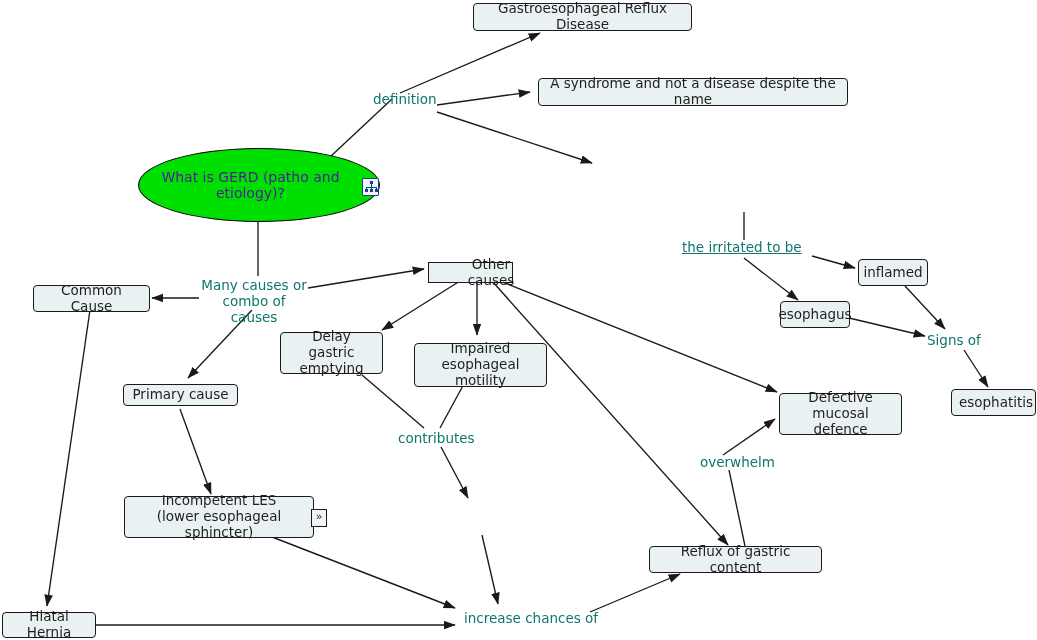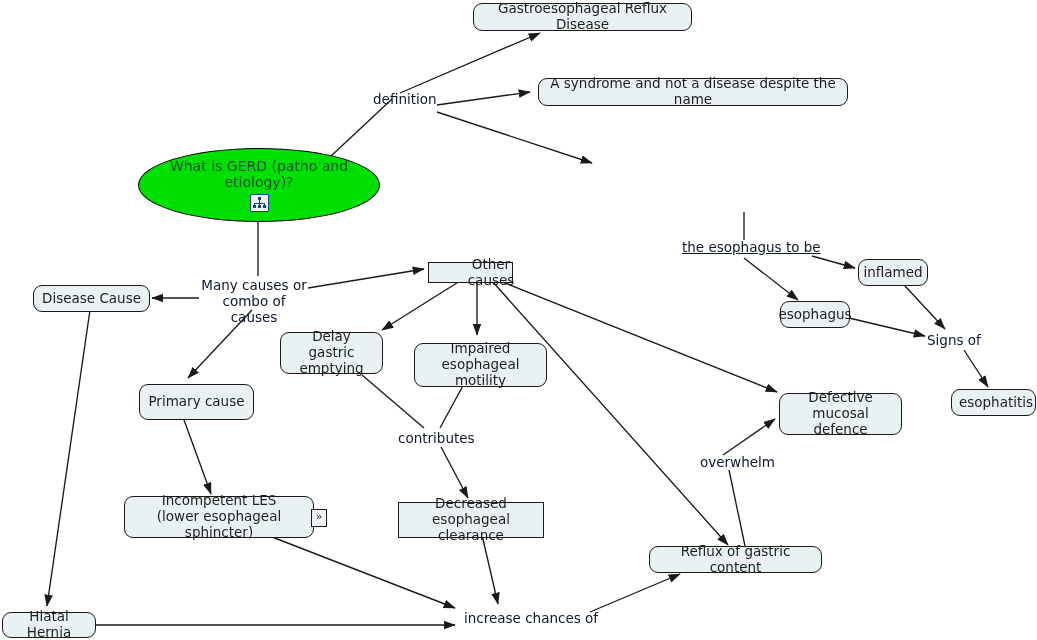--- a/index.html
+++ b/index.html
@@ -37,36 +37,36 @@
     display: flex;
     align-items: center;
     justify-content: center;
     text-align: center;
     line-height: 1.18;
     font-size: 13.5px;
     padding: 2px 7px;
     white-space: pre-line;
     z-index: 5;
   }
-  .node.rounded { border-radius: 9px; }
+  .node.rounded { border-radius: 4px; }
   .node.sharp   { border-radius: 0; }
 
   .ellipse {
     position: absolute;
     box-sizing: border-box;
     background: #00e000;
     border: 1.5px solid #000000;
     border-radius: 50%;
     display: flex;
-    flex-direction: column;
+    flex-direction: row;
     align-items: center;
     justify-content: center;
     text-align: center;
     font-size: 14px;
-    color: #14532d;
+    color: #4c1d95;
     z-index: 5;
   }
   .ellipse .label { display: block; }
 
   .cmap-icon {
     margin-top: 4px;
     width: 17px;
     height: 16px;
     background: #eef4f8;
     border: 1px solid #16408c;
@@ -85,21 +85,21 @@
   .cmap-icon .b4 { left: 12px; top: 10px; width: 3px; height: 3px; }
   .cmap-icon .v1 { left: 8px;  top: 5px;  width: 1px; height: 3px; }
   .cmap-icon .h1 { left: 3px;  top: 8px;  width: 11px; height: 1px; }
   .cmap-icon .v2 { left: 3px;  top: 8px;  width: 1px; height: 2px; }
   .cmap-icon .v3 { left: 8px;  top: 8px;  width: 1px; height: 2px; }
   .cmap-icon .v4 { left: 13px; top: 8px;  width: 1px; height: 2px; }
 
   .link-label {
     position: absolute;
     font-size: 13.5px;
-    color: #0f172a;
+    color: #0f766e;
     background: transparent;
     white-space: pre-line;
     text-align: center;
     line-height: 1.18;
     z-index: 6;
   }
   .link-label.underlined { text-decoration: underline; }
 
   .more-badge {
     position: absolute;
@@ -219,28 +219,28 @@
 
   <div class="node rounded" style="left:780px; top:301px; width:70px; height:27px;">
     <span>esophagus</span>
   </div>
 
   <div class="node rounded" style="left:951px; top:389px; width:85px; height:27px;padding-left:12px;">
     <span>esophatitis</span>
   </div>
 
   <div class="node rounded" style="left:33px; top:285px; width:117px; height:27px;">
-    <span>Disease Cause</span>
+    <span>Common Cause</span>
   </div>
 
   <div class="node sharp" style="left:428px; top:262px; width:85px; height:21px;padding-left:48px;">
     <span>Other causes</span>
   </div>
 
-  <div class="node rounded" style="left:123px; top:384px; width:115px; height:36px;margin-left:16px;">
+  <div class="node rounded" style="left:123px; top:384px; width:115px; height:22px;">
     <span>Primary cause</span>
   </div>
 
   <div class="node rounded" style="left:414px; top:343px; width:133px; height:44px;">
     <span>Impaired
 esophageal motility</span>
   </div>
 
   <div class="node rounded" style="left:280px; top:332px; width:103px; height:42px;">
     <span>Delay gastric
@@ -251,39 +251,35 @@
     <span>Defective
 mucosal defence</span>
   </div>
 
   <div class="node rounded" style="left:124px; top:496px; width:190px; height:42px;">
     <span>Incompetent LES
 (lower esophageal sphincter)</span>
   </div>
   <span class="more-badge" style="left:311px; top:509px;">»</span>
 
-  <div class="node sharp" style="left:398px; top:502px; width:146px; height:36px;">
-    <span>Decreased esophageal
-clearance</span>
-  </div>
 
   <div class="node rounded" style="left:649px; top:546px; width:173px; height:27px;">
     <span>Reflux of gastric content</span>
   </div>
 
   <div class="node rounded" style="left:2px; top:612px; width:94px; height:26px;">
     <span>Hiatal Hernia</span>
   </div>
 
   <span class="link-label" style="left:373px; top:100px; transform:translateY(-50%);">definition</span>
 
   <span class="link-label" style="left:199px; top:278px; width:110px;">Many causes or
 combo of causes</span>
 
-  <span class="link-label underlined" style="left:682px; top:240px;">the esophagus to be</span>
+  <span class="link-label underlined" style="left:682px; top:240px;">the irritated to be</span>
 
   <span class="link-label" style="left:927px; top:333px;">Signs of</span>
 
   <span class="link-label" style="left:398px; top:431px;">contributes</span>
 
   <span class="link-label" style="left:700px; top:455px;">overwhelm</span>
 
   <span class="link-label" style="left:464px; top:611px;">increase chances of</span>
 
 </div>

